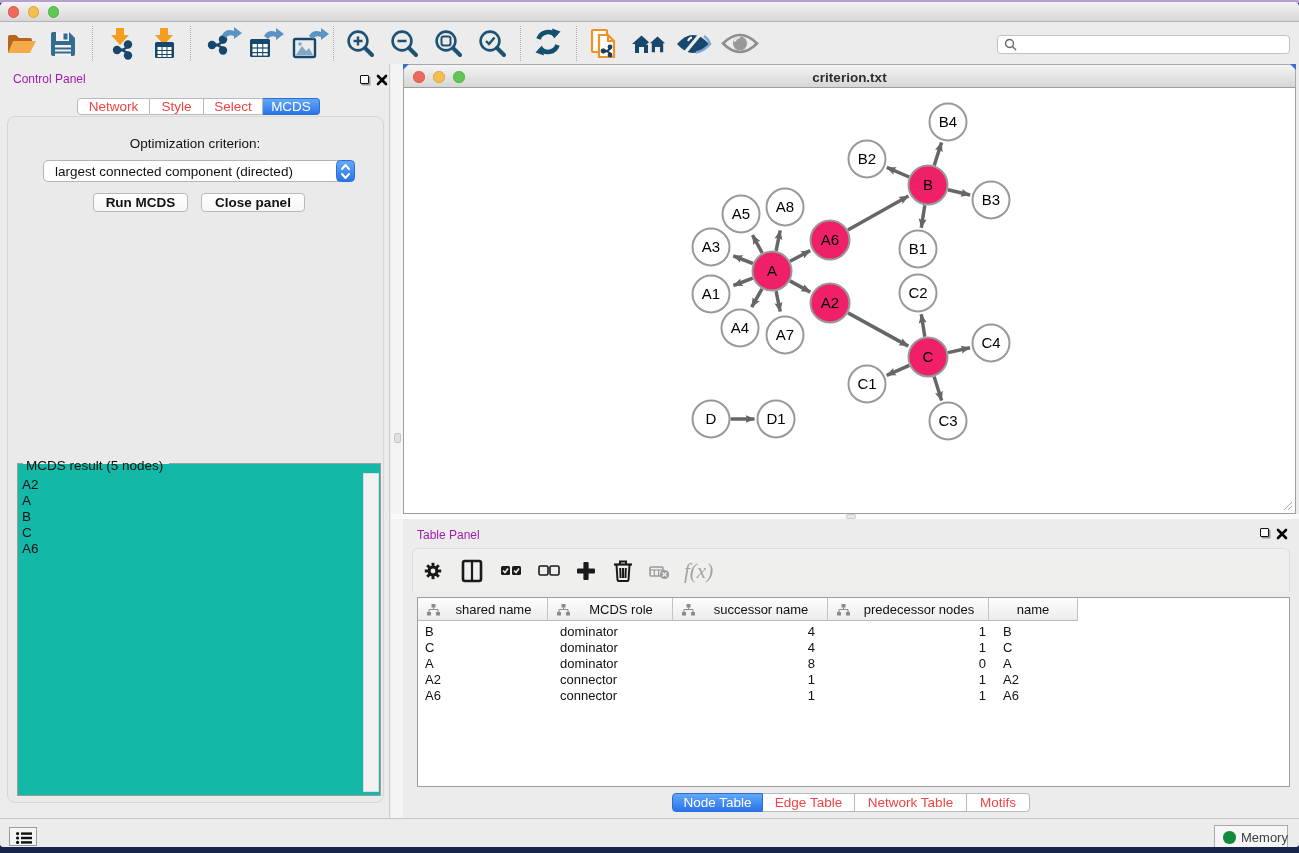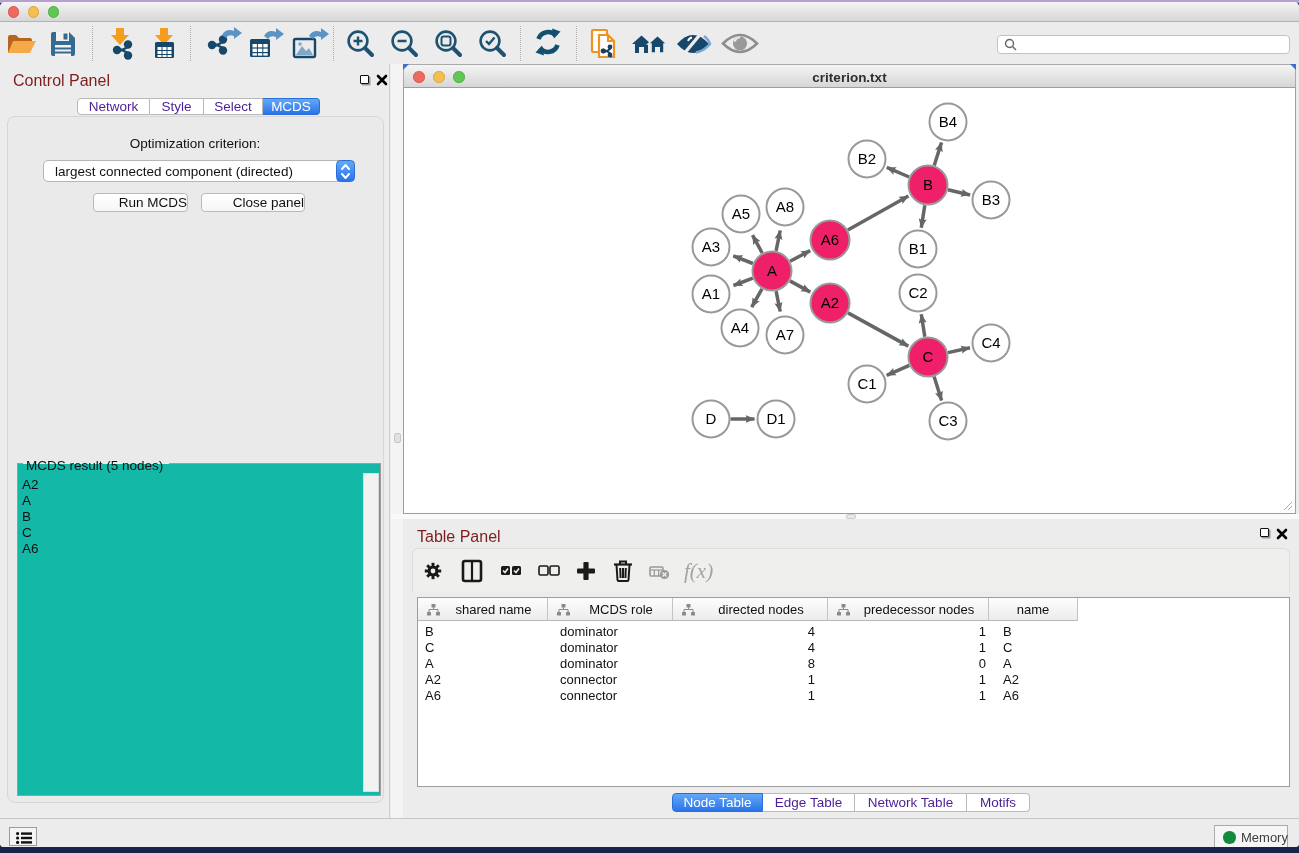--- a/index.html
+++ b/index.html
@@ -4,24 +4,24 @@
 html,body{width:1299px;height:853px;overflow:hidden;font-family:"Liberation Sans",sans-serif}
 body{background:#1b2644;position:relative}
 .abs{position:absolute}
 .win{position:absolute;left:0;top:2px;width:1299px;height:845px;background:#ececec;border-radius:5px 5px 4px 4px;overflow:hidden}
 .titlebar{position:absolute;left:0;top:0;width:100%;height:20px;background:linear-gradient(#f3f3f3,#d7d7d7);border-bottom:1px solid #b3b3b3}
 .tl{position:absolute;border-radius:50%;width:11.5px;height:11.5px;top:4px}
 .title{position:absolute;top:3px;width:100%;text-align:center;font-size:13px;color:#3c3c3c}
 .toolbar{position:absolute;left:0;top:21px;width:100%;height:41px;background:#ececec}
 .tsep{position:absolute;top:3px;height:35px;width:0;border-left:1px dotted #adadad}
 .ticon{position:absolute;top:4px}
-.panelhdr{font-size:16px;color:#7f1d1d}
+.panelhdr{font-size:12px;color:#a21caf}
 .sqico{position:absolute;width:9px;height:9px;border:1.5px solid #111;border-radius:1px;background:#fff;box-shadow:1.5px 1.5px 0 #9a9a9a}
-.tab{position:absolute;top:0;height:17px;background:#fff;border:1px solid #b9b9b9;border-left:none;font-size:13.5px;font-weight:500;color:#4c1d95;text-align:center;line-height:16px}
-.btn{position:absolute;background:linear-gradient(#ffffff,#f6f6f6);border:1px solid #b9b9b9;border-radius:4px;font-size:13.5px;font-weight:400;color:#111;text-align:right}
+.tab{position:absolute;top:0;height:17px;background:#fff;border:1px solid #b9b9b9;border-left:none;font-size:13.5px;font-weight:500;color:#ef4444;text-align:center;line-height:16px}
+.btn{position:absolute;background:linear-gradient(#ffffff,#f6f6f6);border:1px solid #b9b9b9;border-radius:4px;font-size:13.5px;font-weight:700;color:#111;text-align:center}
 .bluegrad{background:linear-gradient(#63a9f7,#2a73e9)}
 </style></head><body>
 
 <div class="abs" style="left:0;top:0;width:1299px;height:3px;background:#b5a0cf"></div>
 <div class="win">
 
  <div class="titlebar">
   <div class="tl" style="left:7.5px;background:#ee6a5f;border:0.5px solid #d8564a"></div>
   <div class="tl" style="left:27.5px;background:#f5bf4f;border:0.5px solid #dba343"></div>
   <div class="tl" style="left:47.5px;background:#61c654;border:0.5px solid #4faf43"></div>
@@ -413,21 +413,21 @@
           </div>
           <div style="position:absolute;left:255px;top:0;width:155px;height:23px;border-right:1px solid #c3c3c3">
             <svg width="13" height="12" viewBox="0 0 13 12" style="position:absolute;left:9px;top:6px">
               <g fill="#8a8a8a">
                 <rect x="4.5" y="0" width="4" height="3.4" rx="0.5"></rect>
                 <rect x="0" y="8" width="4" height="3.4" rx="0.5"></rect>
                 <rect x="9" y="8" width="4" height="3.4" rx="0.5"></rect>
                 <path d="M6 3.4 L6.5 3.4 L6.5 5.5 L2 5.5 L2 8 L1.5 8 M6.5 5.5 L11 5.5 L11 8 L11.5 8" fill="none" stroke="#8a8a8a" stroke-width="1"></path>
               </g>
             </svg>
-            <div style="position:absolute;left:24px;right:2px;top:4px;text-align:center;font-size:13px;color:#111">directed nodes</div>
+            <div style="position:absolute;left:24px;right:2px;top:4px;text-align:center;font-size:13px;color:#111">successor name</div>
           </div>
           <div style="position:absolute;left:410px;top:0;width:161px;height:23px;border-right:1px solid #c3c3c3">
             <svg width="13" height="12" viewBox="0 0 13 12" style="position:absolute;left:9px;top:6px">
               <g fill="#8a8a8a">
                 <rect x="4.5" y="0" width="4" height="3.4" rx="0.5"></rect>
                 <rect x="0" y="8" width="4" height="3.4" rx="0.5"></rect>
                 <rect x="9" y="8" width="4" height="3.4" rx="0.5"></rect>
                 <path d="M6 3.4 L6.5 3.4 L6.5 5.5 L2 5.5 L2 8 L1.5 8 M6.5 5.5 L11 5.5 L11 8 L11.5 8" fill="none" stroke="#8a8a8a" stroke-width="1"></path>
               </g>
             </svg>

